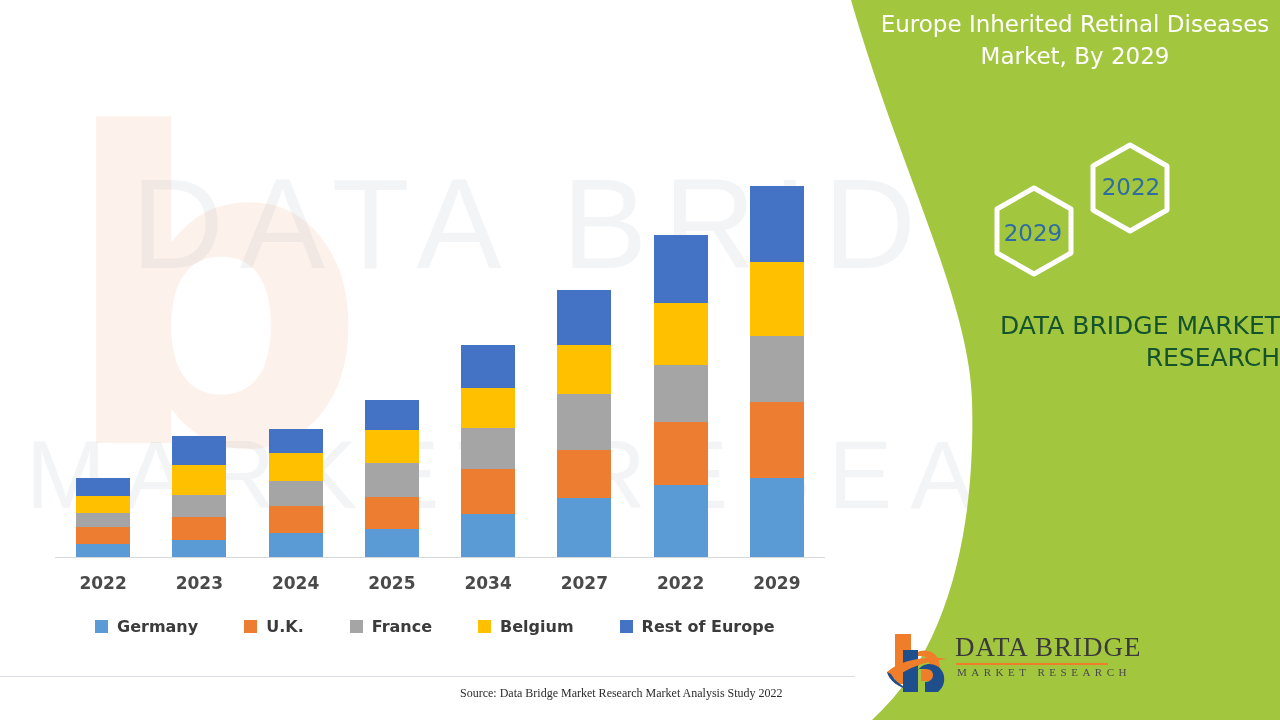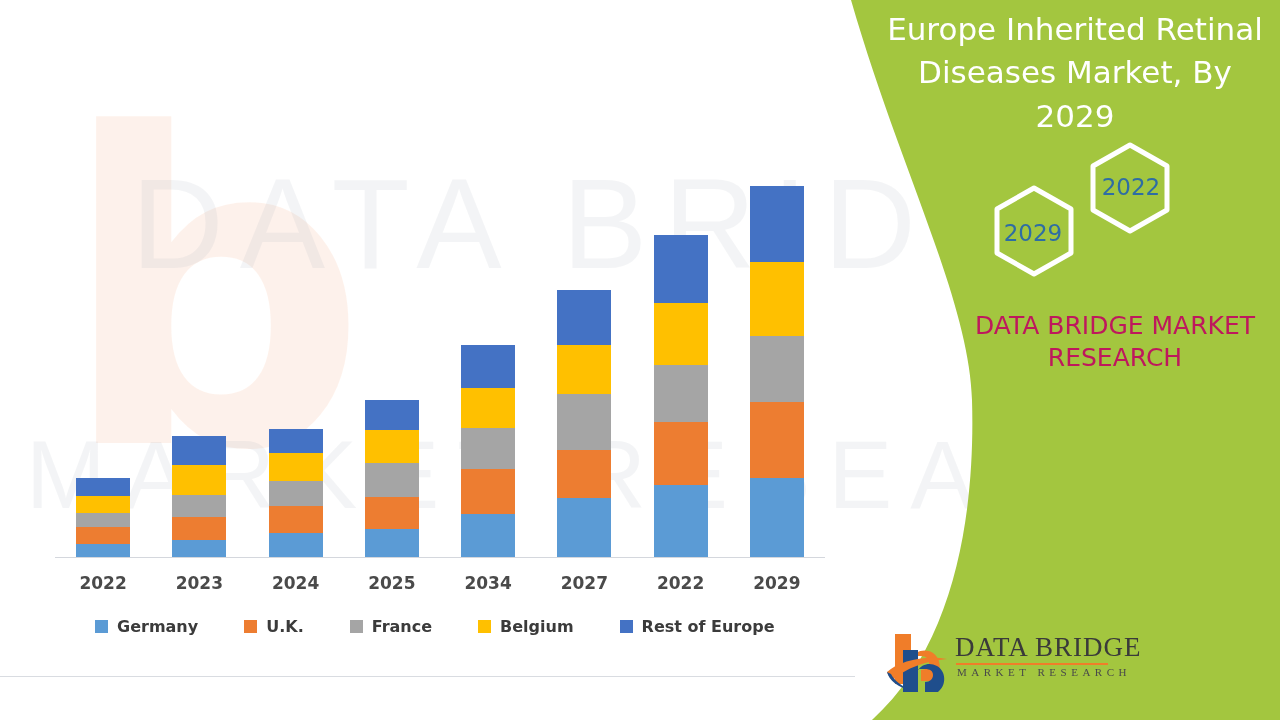--- a/index.html
+++ b/index.html
@@ -132,38 +132,38 @@
     left: 0; top: 0;
     width: 1280px; height: 720px;
     pointer-events: none;
   }
   .panel-title {
     position: absolute;
     left: 880px; top: 8px;
     width: 390px;
     text-align: center;
     color: #ffffff;
-    font-size: 31px;
+    font-size: 23px;
     line-height: 1.4;
     font-family: "DejaVu Sans", sans-serif;
   }
   .hexes { position: absolute; left: 975px; top: 140px; width: 230px; height: 145px; }
   .hex-year {
     position: absolute;
     color: #2e6da4;
     font-size: 23px;
     font-family: "DejaVu Sans", sans-serif;
     text-align: center;
   }
   .brand-name {
     position: absolute;
     left: 950px; top: 310px;
     width: 330px;
-    text-align: center;
-    color: #be185d;
+    text-align: right;
+    color: #14532d;
     font-size: 25px;
     line-height: 1.28;
     font-family: "DejaVu Sans", sans-serif;
   }
   .logo { position: absolute; left: 885px; top: 628px; width: 230px; height: 70px; }
   .logo-wordmark {
     position: absolute;
     left: 70px; top: 4px;
     font-family: "Liberation Serif", serif;
     font-size: 27px;
@@ -286,20 +286,21 @@
         <span class="legend-swatch" style="background: rgb(255, 192, 0);"></span>
         <span class="legend-label">Belgium</span>
       </div>
       <div class="legend-item">
         <span class="legend-swatch" style="background: rgb(68, 114, 196);"></span>
         <span class="legend-label">Rest of Europe</span>
       </div>
     </div>
 
   <div class="footer-rule"></div>
+  <div class="footer-right">Source: Data Bridge Market Research Market Analysis Study 2022</div>
 
   <svg class="green-panel" viewBox="0 0 1280 720" preserveAspectRatio="none">
     <path id="panelPath" d="M 851 0 L 1280 0 L 1280 720 L 872 720 C 960 640 975 500 972 400 C 969 300 900 170 851 0 Z" fill="#a3c63f"></path>
   </svg>
 
   <div class="panel-title">Europe Inherited Retinal Diseases Market, By 2029</div>
 
   <div class="hexes">
     <svg width="230" height="145" viewBox="0 0 230 145">
       <polygon points="113,5 150,26 150,70 113,91 76,70 76,26" fill="none" stroke="#ffffff" stroke-width="5" stroke-linejoin="round" transform="translate(42,0)"></polygon>

